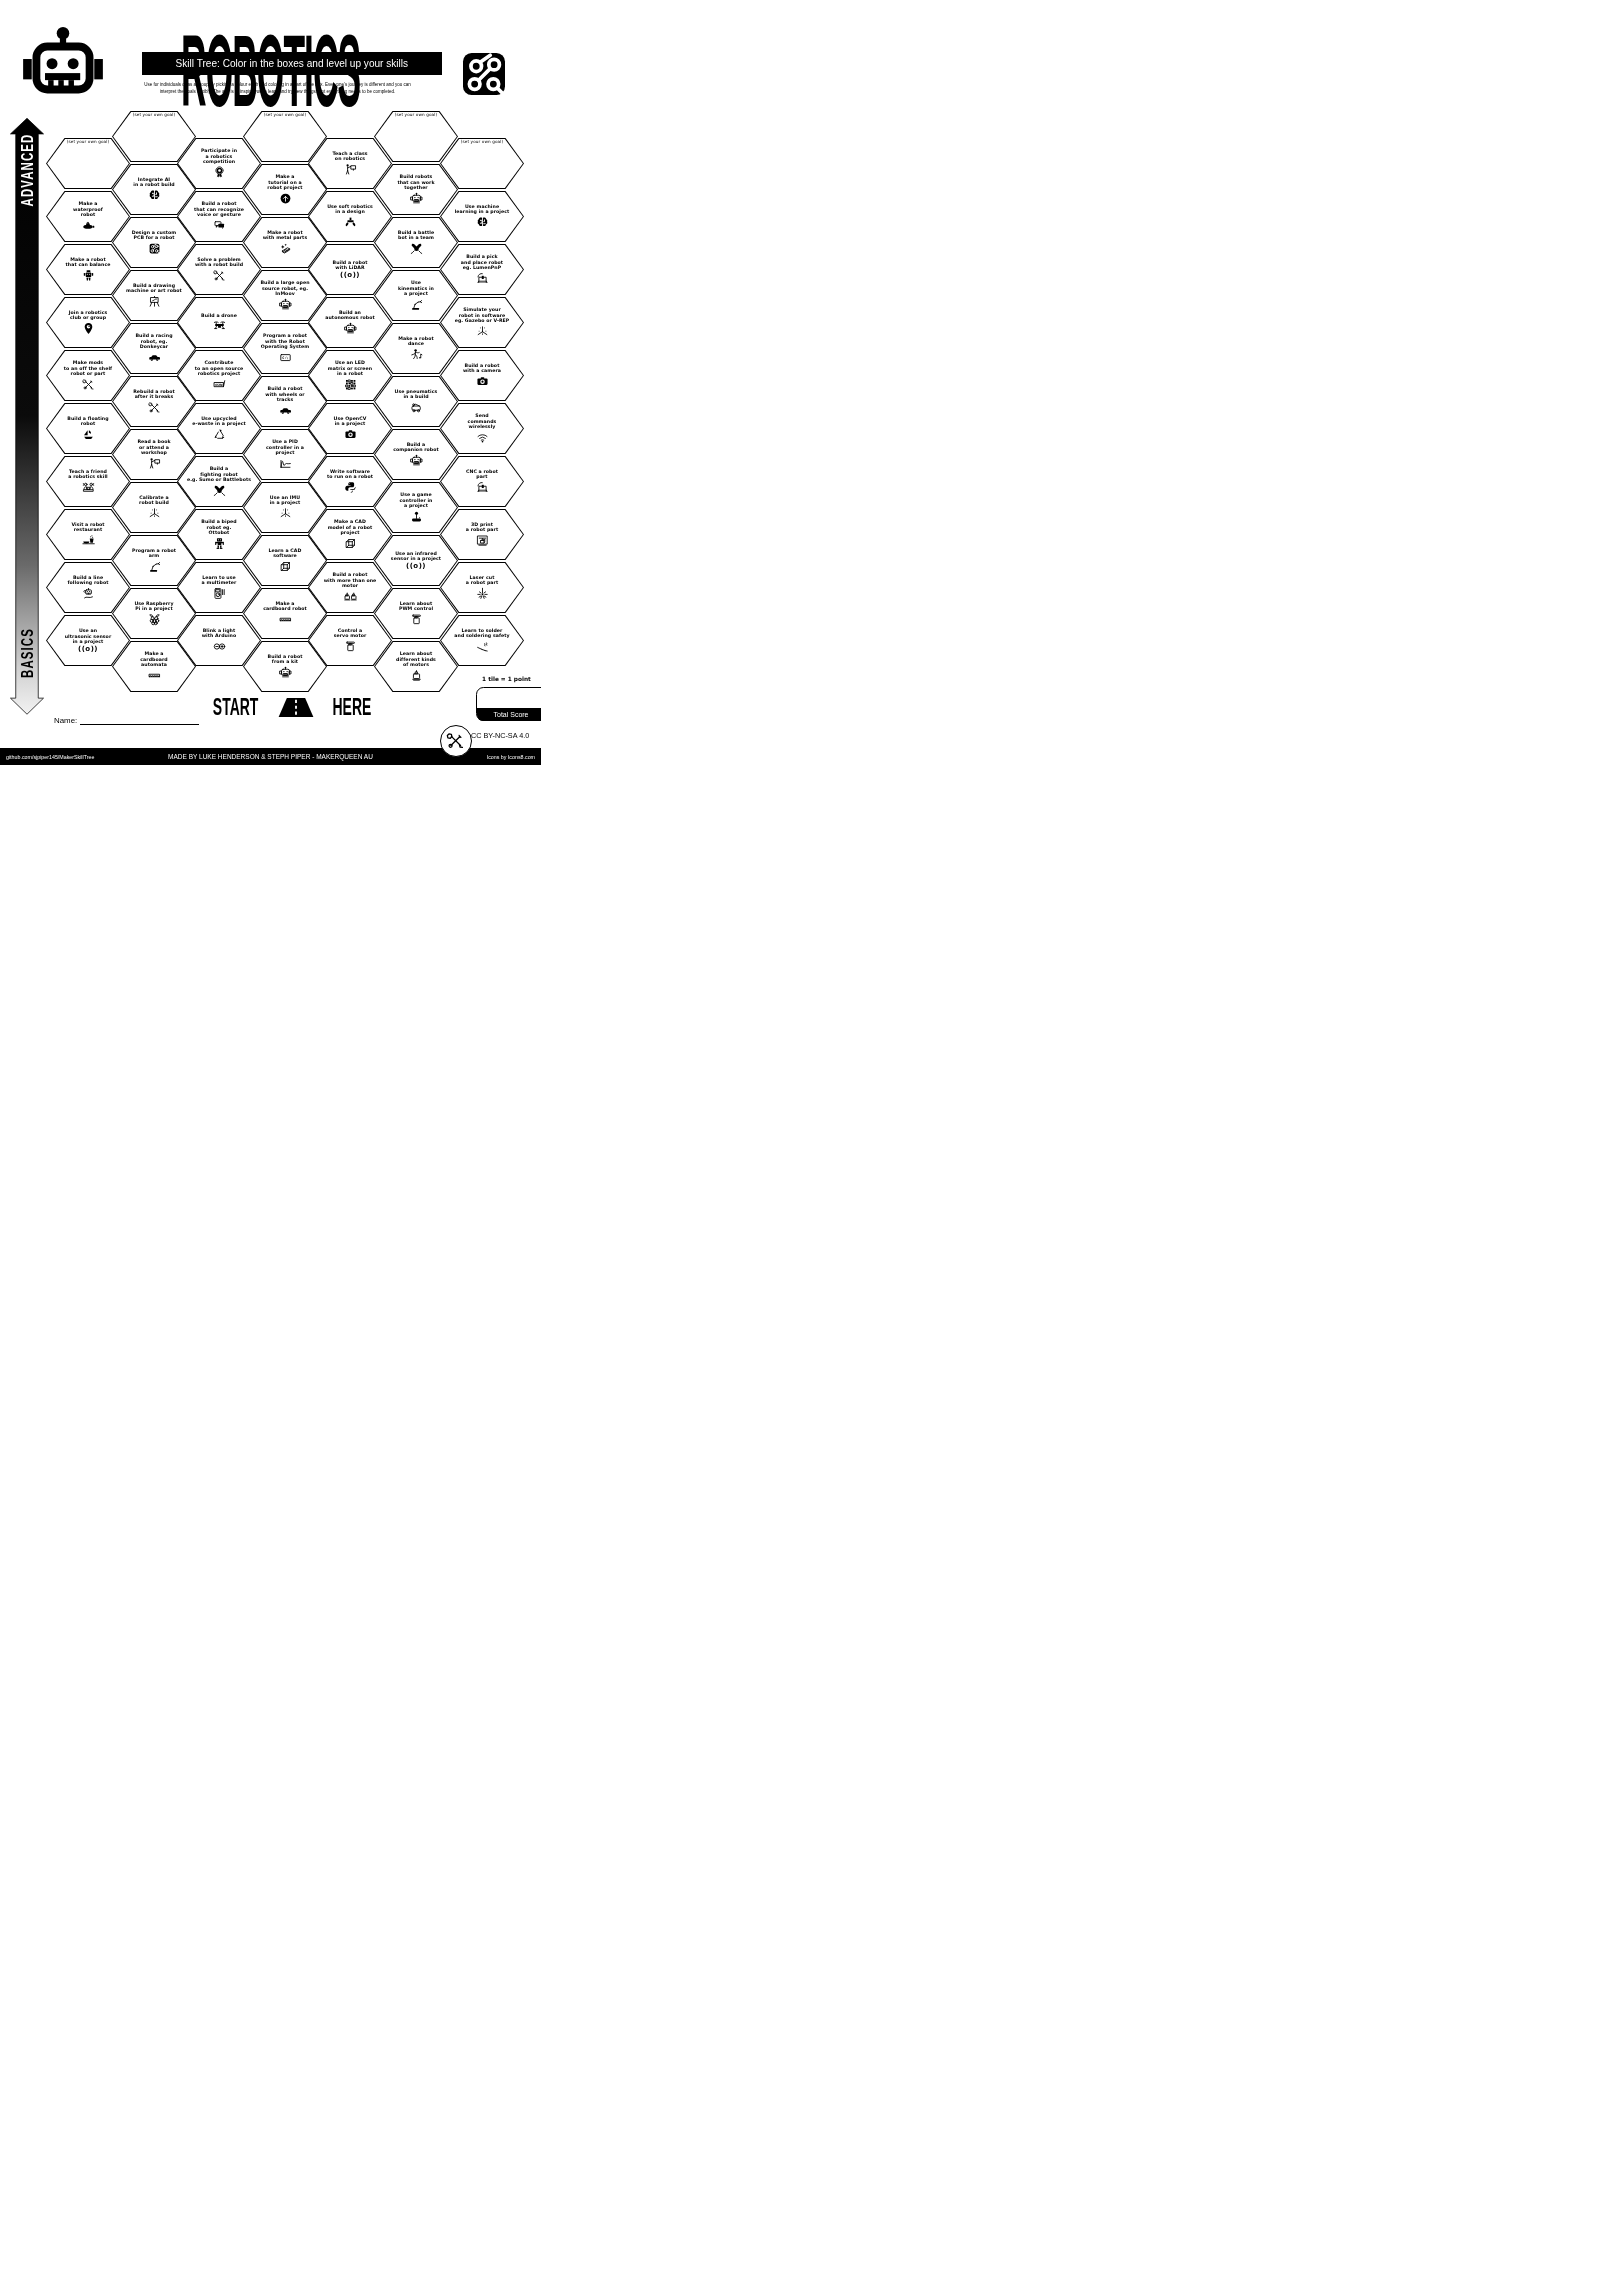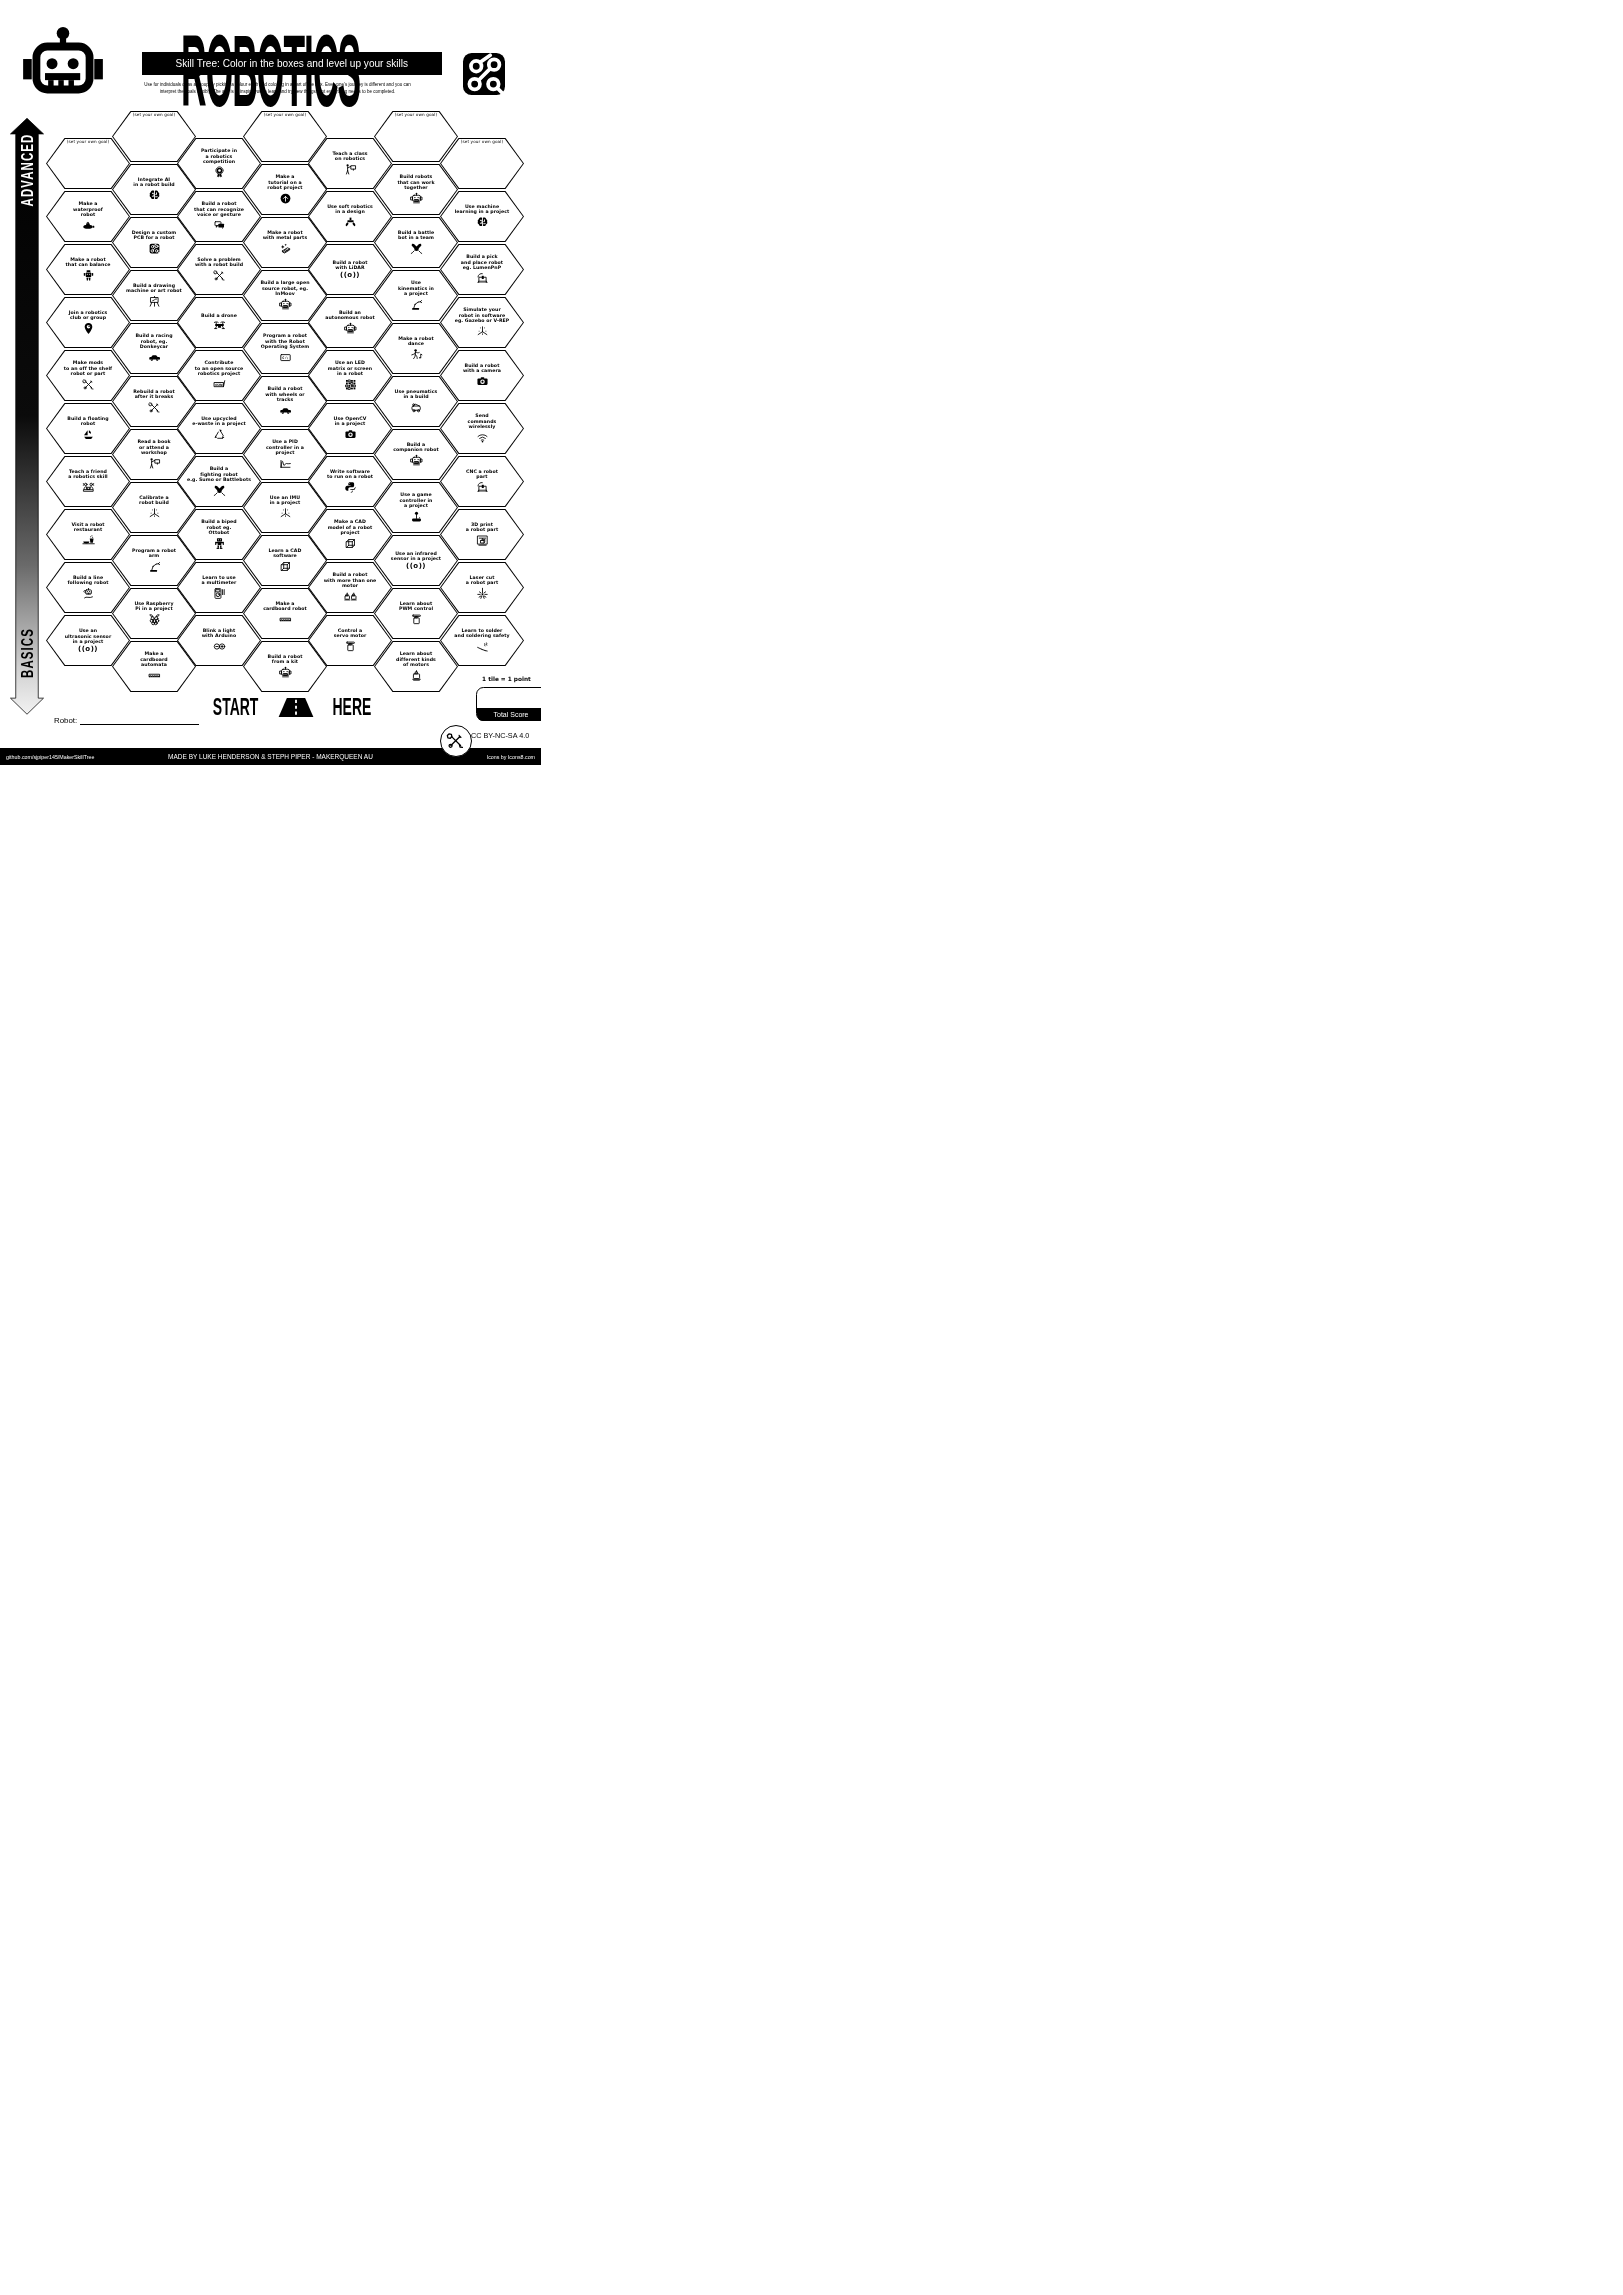--- a/index.html
+++ b/index.html
@@ -1261,21 +1261,21 @@
 <div class="start-row">
   <span class="start-word">START</span>
   <svg width="48" height="21" viewBox="0 0 104 46">
     <path d="M32 2h40l18 42H14z" fill="#000"></path>
     <line x1="52" y1="6" x2="52" y2="42" stroke="#fff" stroke-width="4" stroke-dasharray="7 6"></line>
   </svg>
   <span class="start-word">HERE</span>
 </div>
 
 <div class="name-row">
-  <span class="name-label">Robot:</span>
+  <span class="name-label">Name:</span>
   <div class="name-line"></div>
 </div>
 
 <div class="tile-note">1 tile = 1 point</div>
 
 <div class="score-box">
   <div class="score-band">
     <span>Total Score</span>
   </div>
 </div>

